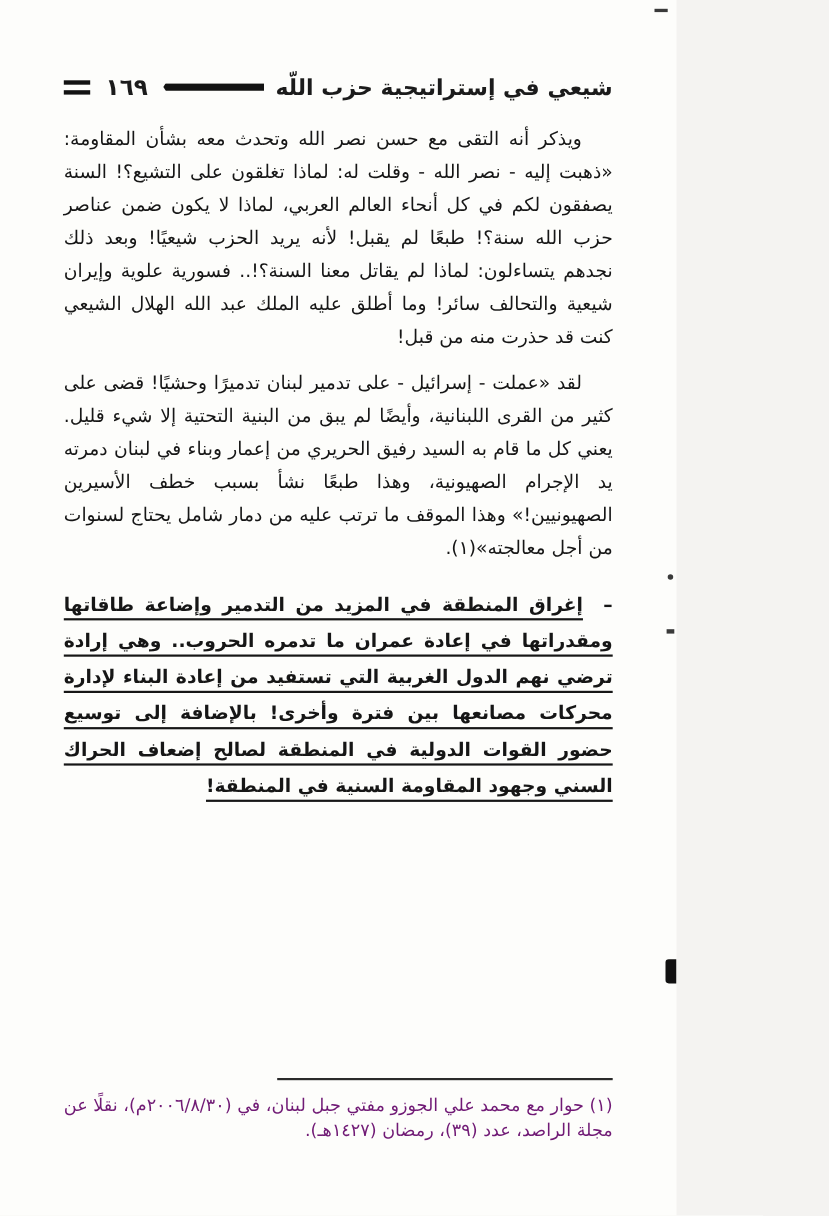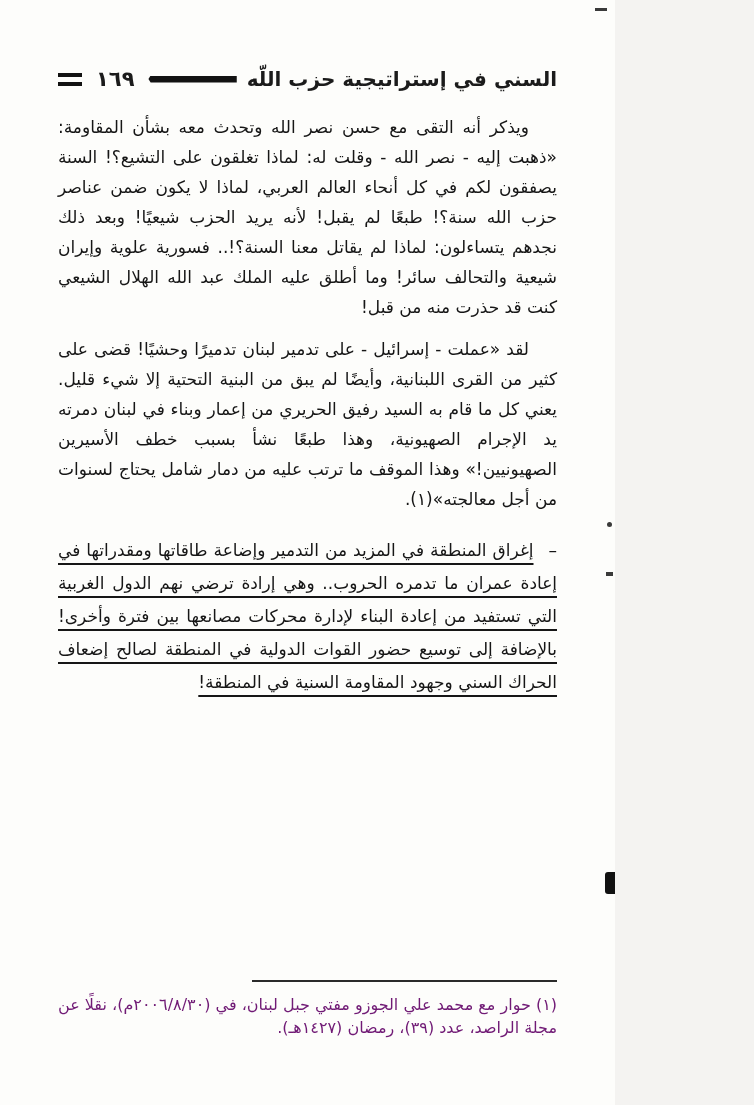--- a/index.html
+++ b/index.html
@@ -56,21 +56,21 @@
     direction: rtl;
     text-align: justify;
     font-size: 17px;
     line-height: 30px;
     color: #161616;
   }
   p.para { text-indent: 28px; margin-bottom: 12px; }
   p.para.flush { text-indent: 0; }
 
   .section-heading {
-    font-weight: normal;
+    font-weight: bold;
     margin: 20px 0 14px;
     line-height: 33px;
   }
   .heading-dash { margin-inline-end: 9px; }
   .heading-text {
     text-decoration: underline;
     text-underline-offset: 7px;
     text-decoration-thickness: 1.6px;
   }
 
@@ -107,21 +107,21 @@
 
 <div class="page">
 
   <header class="page-header">
     <span class="edge-bars">
       <span class="bar"></span>
       <span class="bar"></span>
     </span>
     <span class="page-number">١٦٩</span>
     <span class="header-rule"></span>
-    <h1 class="page-title">السني في إستراتيجية حزب اللّه</h1>
+    <h1 class="page-title">شيعي في إستراتيجية حزب اللّه</h1>
   </header>
 
   <main class="content">
     <p class="para">ويذكر أنه التقى مع حسن نصر الله وتحدث معه بشأن المقاومة: «ذهبت إليه - نصر الله - وقلت له: لماذا تغلقون على التشيع؟! السنة يصفقون لكم في كل أنحاء العالم العربي، لماذا لا يكون ضمن عناصر حزب الله سنة؟! طبعًا لم يقبل! لأنه يريد الحزب شيعيًا! وبعد ذلك نجدهم يتساءلون: لماذا لم يقاتل معنا السنة؟!.. فسورية علوية وإيران شيعية والتحالف سائر! وما أطلق عليه الملك عبد الله الهلال الشيعي كنت قد حذرت منه من قبل!</p>
     <p class="para">لقد «عملت - إسرائيل - على تدمير لبنان تدميرًا وحشيًا! قضى على كثير من القرى اللبنانية، وأيضًا لم يبق من البنية التحتية إلا شيء قليل. يعني كل ما قام به السيد رفيق الحريري من إعمار وبناء في لبنان دمرته يد الإجرام الصهيونية، وهذا طبعًا نشأ بسبب خطف الأسيرين الصهيونيين!» وهذا الموقف ما ترتب عليه من دمار شامل يحتاج لسنوات من أجل معالجته»(١).</p>
 
     <p class="section-heading">
       <span class="heading-dash">–</span>
       <span class="heading-text">إغراق المنطقة في المزيد من التدمير وإضاعة طاقاتها ومقدراتها في إعادة عمران ما تدمره الحروب.. وهي إرادة ترضي نهم الدول الغربية التي تستفيد من إعادة البناء لإدارة محركات مصانعها بين فترة وأخرى! بالإضافة إلى توسيع حضور القوات الدولية في المنطقة لصالح إضعاف الحراك السني وجهود المقاومة السنية في المنطقة!</span>
     </p>

